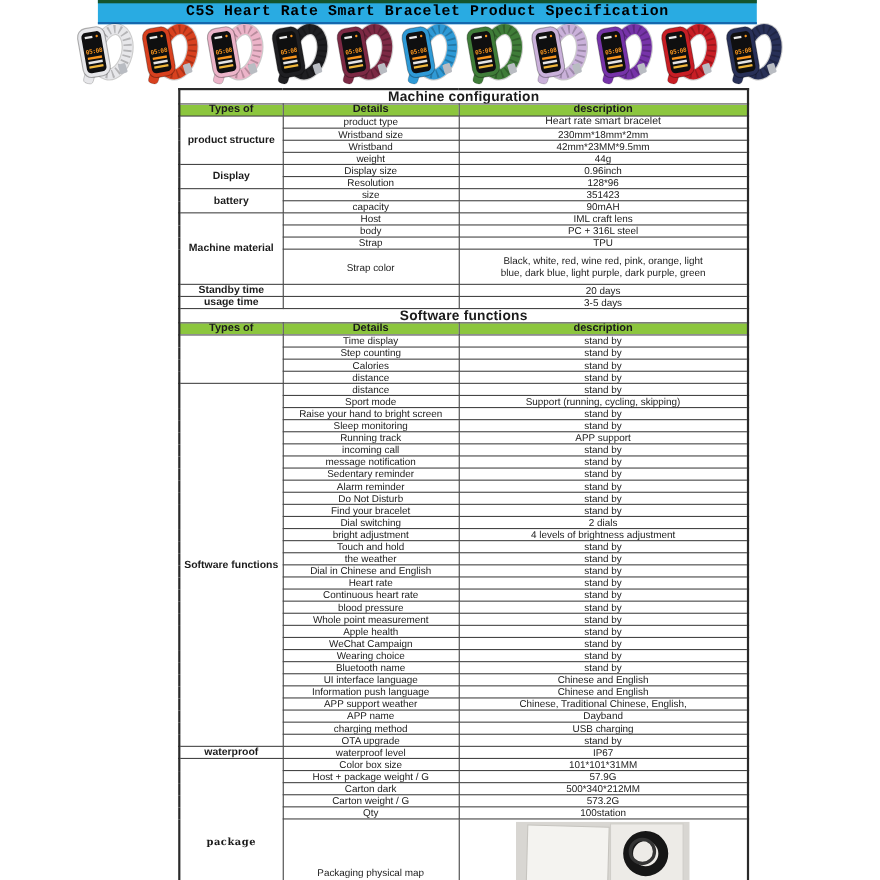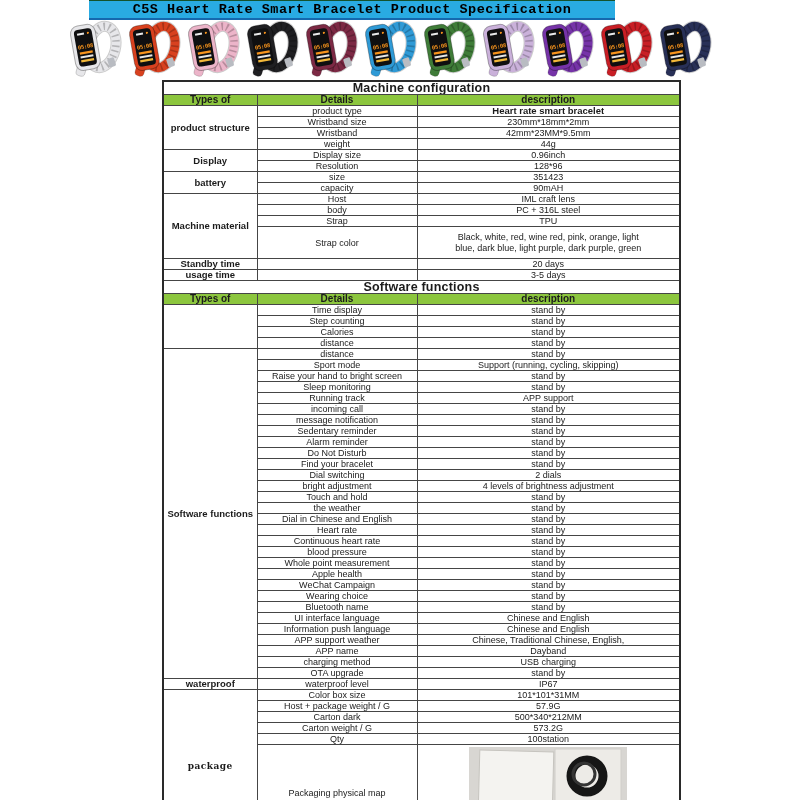--- a/index.html
+++ b/index.html
@@ -1,22 +1,22 @@
 <!DOCTYPE html>
 <html><head>
 <meta charset="utf-8">
 <style>
   html,body{margin:0;padding:0;}
   body{
     width:800px;height:800px;position:relative;overflow:hidden;background:#ffffff;
     font-family:"Liberation Sans", sans-serif;
   }
   .title-bar{
-    position:absolute;left:89px;top:0;width:526px;height:17px;
-    background:#29abe2;border-top:1px solid #14532d;border-bottom:2px solid #1568ae;
+    position:absolute;left:89px;top:0;width:599px;height:17px;
+    background:#29abe2;border-top:3px solid #14532d;border-bottom:2px solid #1568ae;
     text-align:center;line-height:17px;font-size:13.5px;font-weight:bold;color:#000;
     font-family:"Liberation Mono","DejaVu Sans Mono",monospace;letter-spacing:.5px;
     white-space:nowrap;
   }
   .bracelet-row{
     position:absolute;left:64px;top:20px;width:660px;height:58px;
     display:flex;align-items:flex-start;
   }
   .bracelet{width:59px;height:57px;flex:0 0 auto;}
   .spec-table{
@@ -26,21 +26,21 @@
     border:2px solid #2a2a2a;
   }
   .spec-table td{
     border:1px solid #454545;padding:0;text-align:center;vertical-align:middle;
     height:10px;line-height:10px;white-space:nowrap;overflow:hidden;
   }
   td.sec-h{font-size:12.5px;font-weight:bold;height:12px;line-height:12px;letter-spacing:.2px;}
   td.green{font-weight:bold;font-size:10px;height:10px;}
   td.group{font-weight:bold;font-size:9.5px;white-space:normal;line-height:10px;}
   td.group.serif{font-family:"DejaVu Serif","Liberation Serif",serif;font-size:9px;letter-spacing:.5px;}
-  td.bv{font-weight:bold;font-size:9.5px;}
+  td.bv{font-weight:normal;font-size:9.5px;}
   tr.strap-row td{height:31px;}
   td.wrapcell{white-space:normal;line-height:10.3px;margin-left:30px;}
   td.wrapcell .wrap{display:inline-block;width:195px;}
   tr.photo-row td{height:92px;}
   td.photo-cell{vertical-align:top;padding-top:2px;}
 </style>
 </head>
 <body>
 
 <div class="title-bar" style="background: rgb(41, 171, 226);">C5S Heart Rate Smart Bracelet Product Specification</div>

